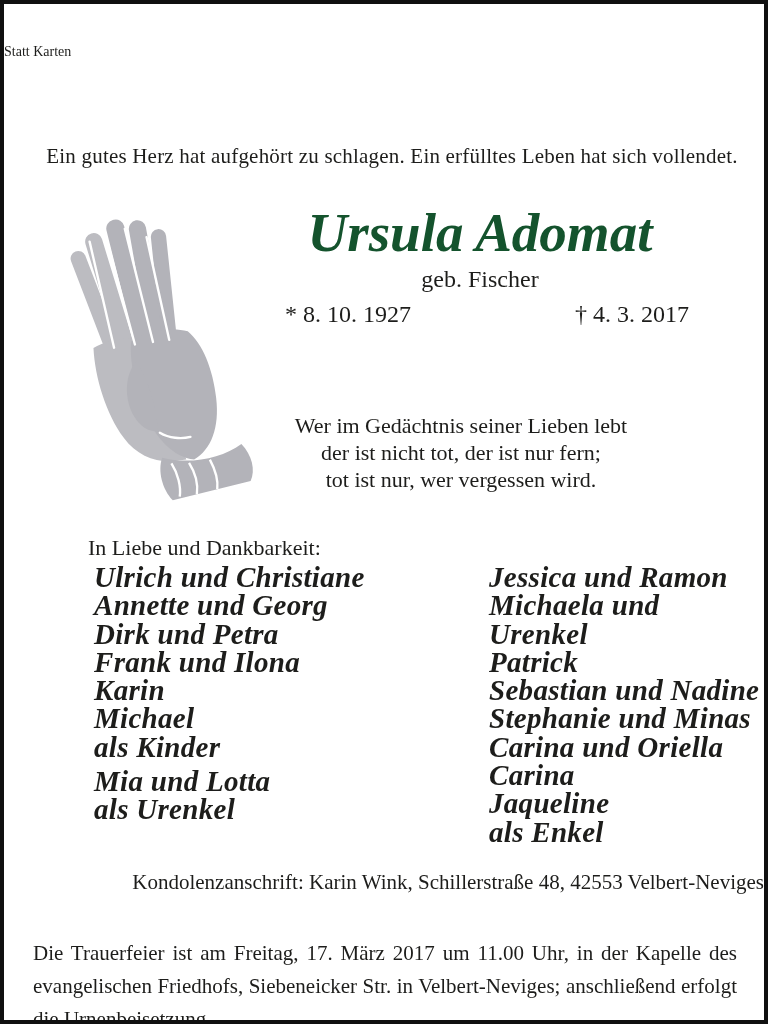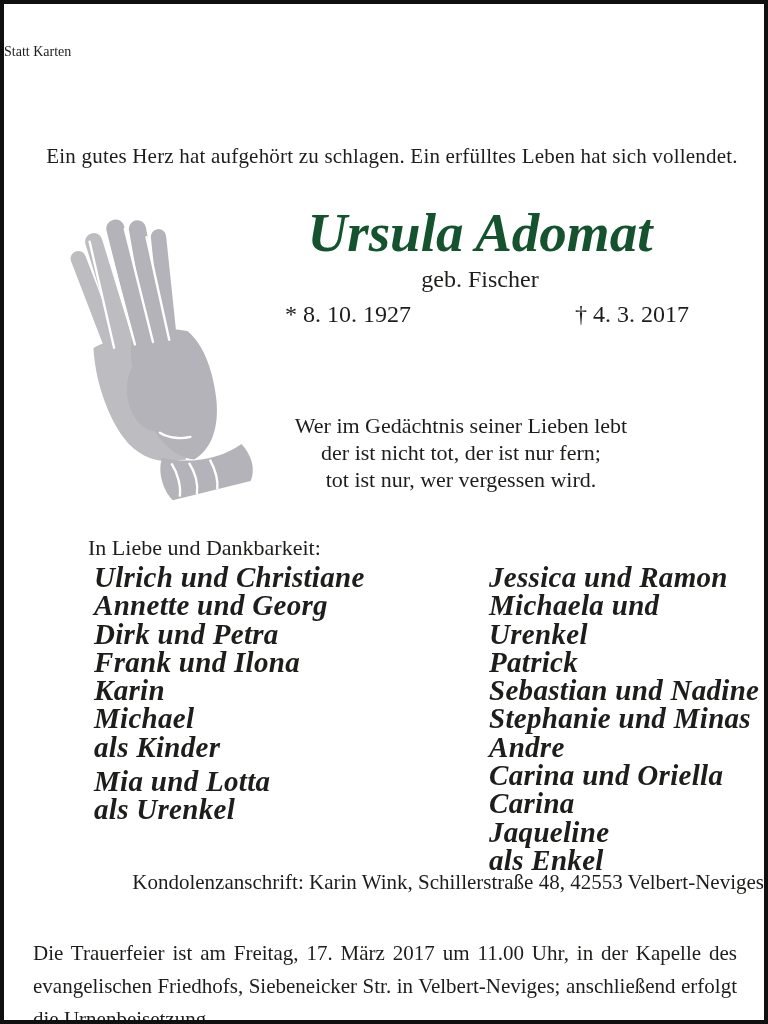--- a/index.html
+++ b/index.html
@@ -176,21 +176,20 @@
     <div class="mourner-gap">Mia und Lotta</div>
     <div>als Urenkel</div>
   </div>
 
   <div class="mourners-col col-right">
     <div>Jessica und Ramon</div>
     <div>Michaela und Urenkel</div>
     <div>Patrick</div>
     <div>Sebastian und Nadine</div>
     <div>Stephanie und Minas</div>
-    <div>Andre</div>
     <div>Carina und Oriella</div>
     <div>Carina</div>
     <div>Jaqueline</div>
     <div>als Enkel</div>
   </div>
 
   <div class="condolence-line">Kondolenzanschrift: Karin Wink, Schillerstraße 48, 42553 Velbert-Neviges</div>
 
   <div class="funeral-text">Die Trauerfeier ist am Freitag, 17. März 2017 um 11.00 Uhr, in der Kapelle des evangelischen Friedhofs, Siebeneicker Str. in Velbert-Neviges; anschließend erfolgt die Urnenbeisetzung.</div>
 

